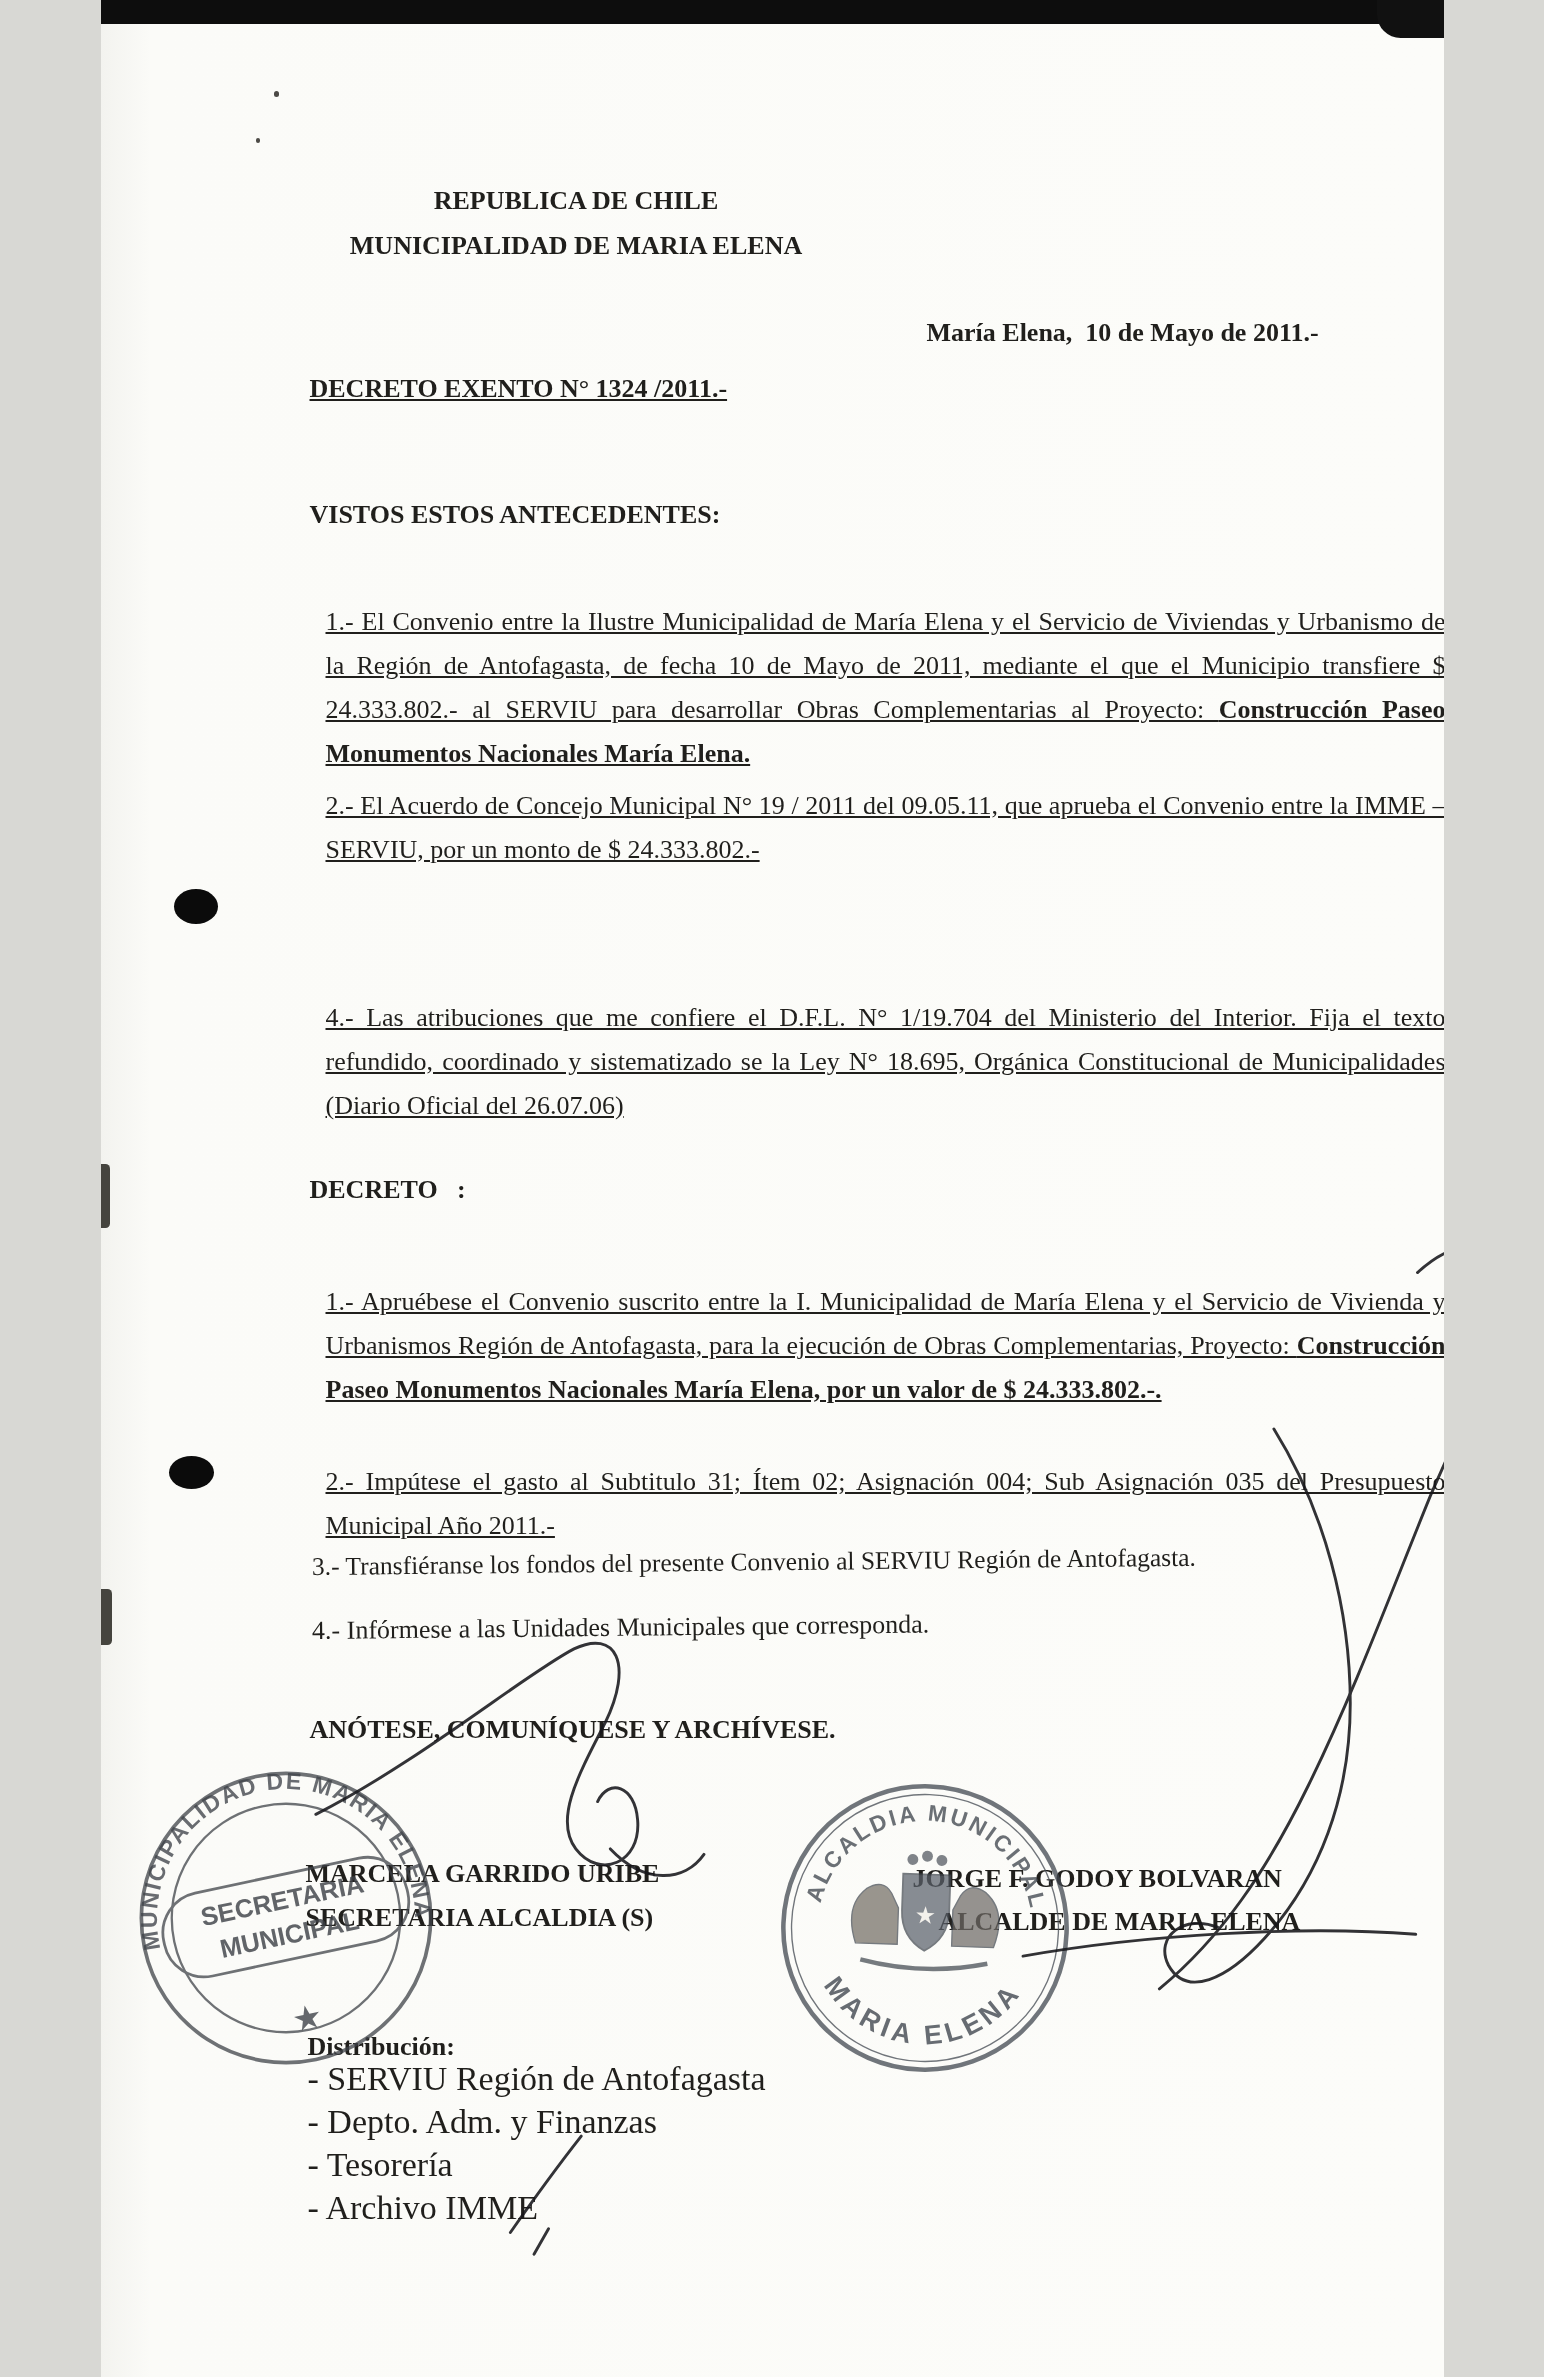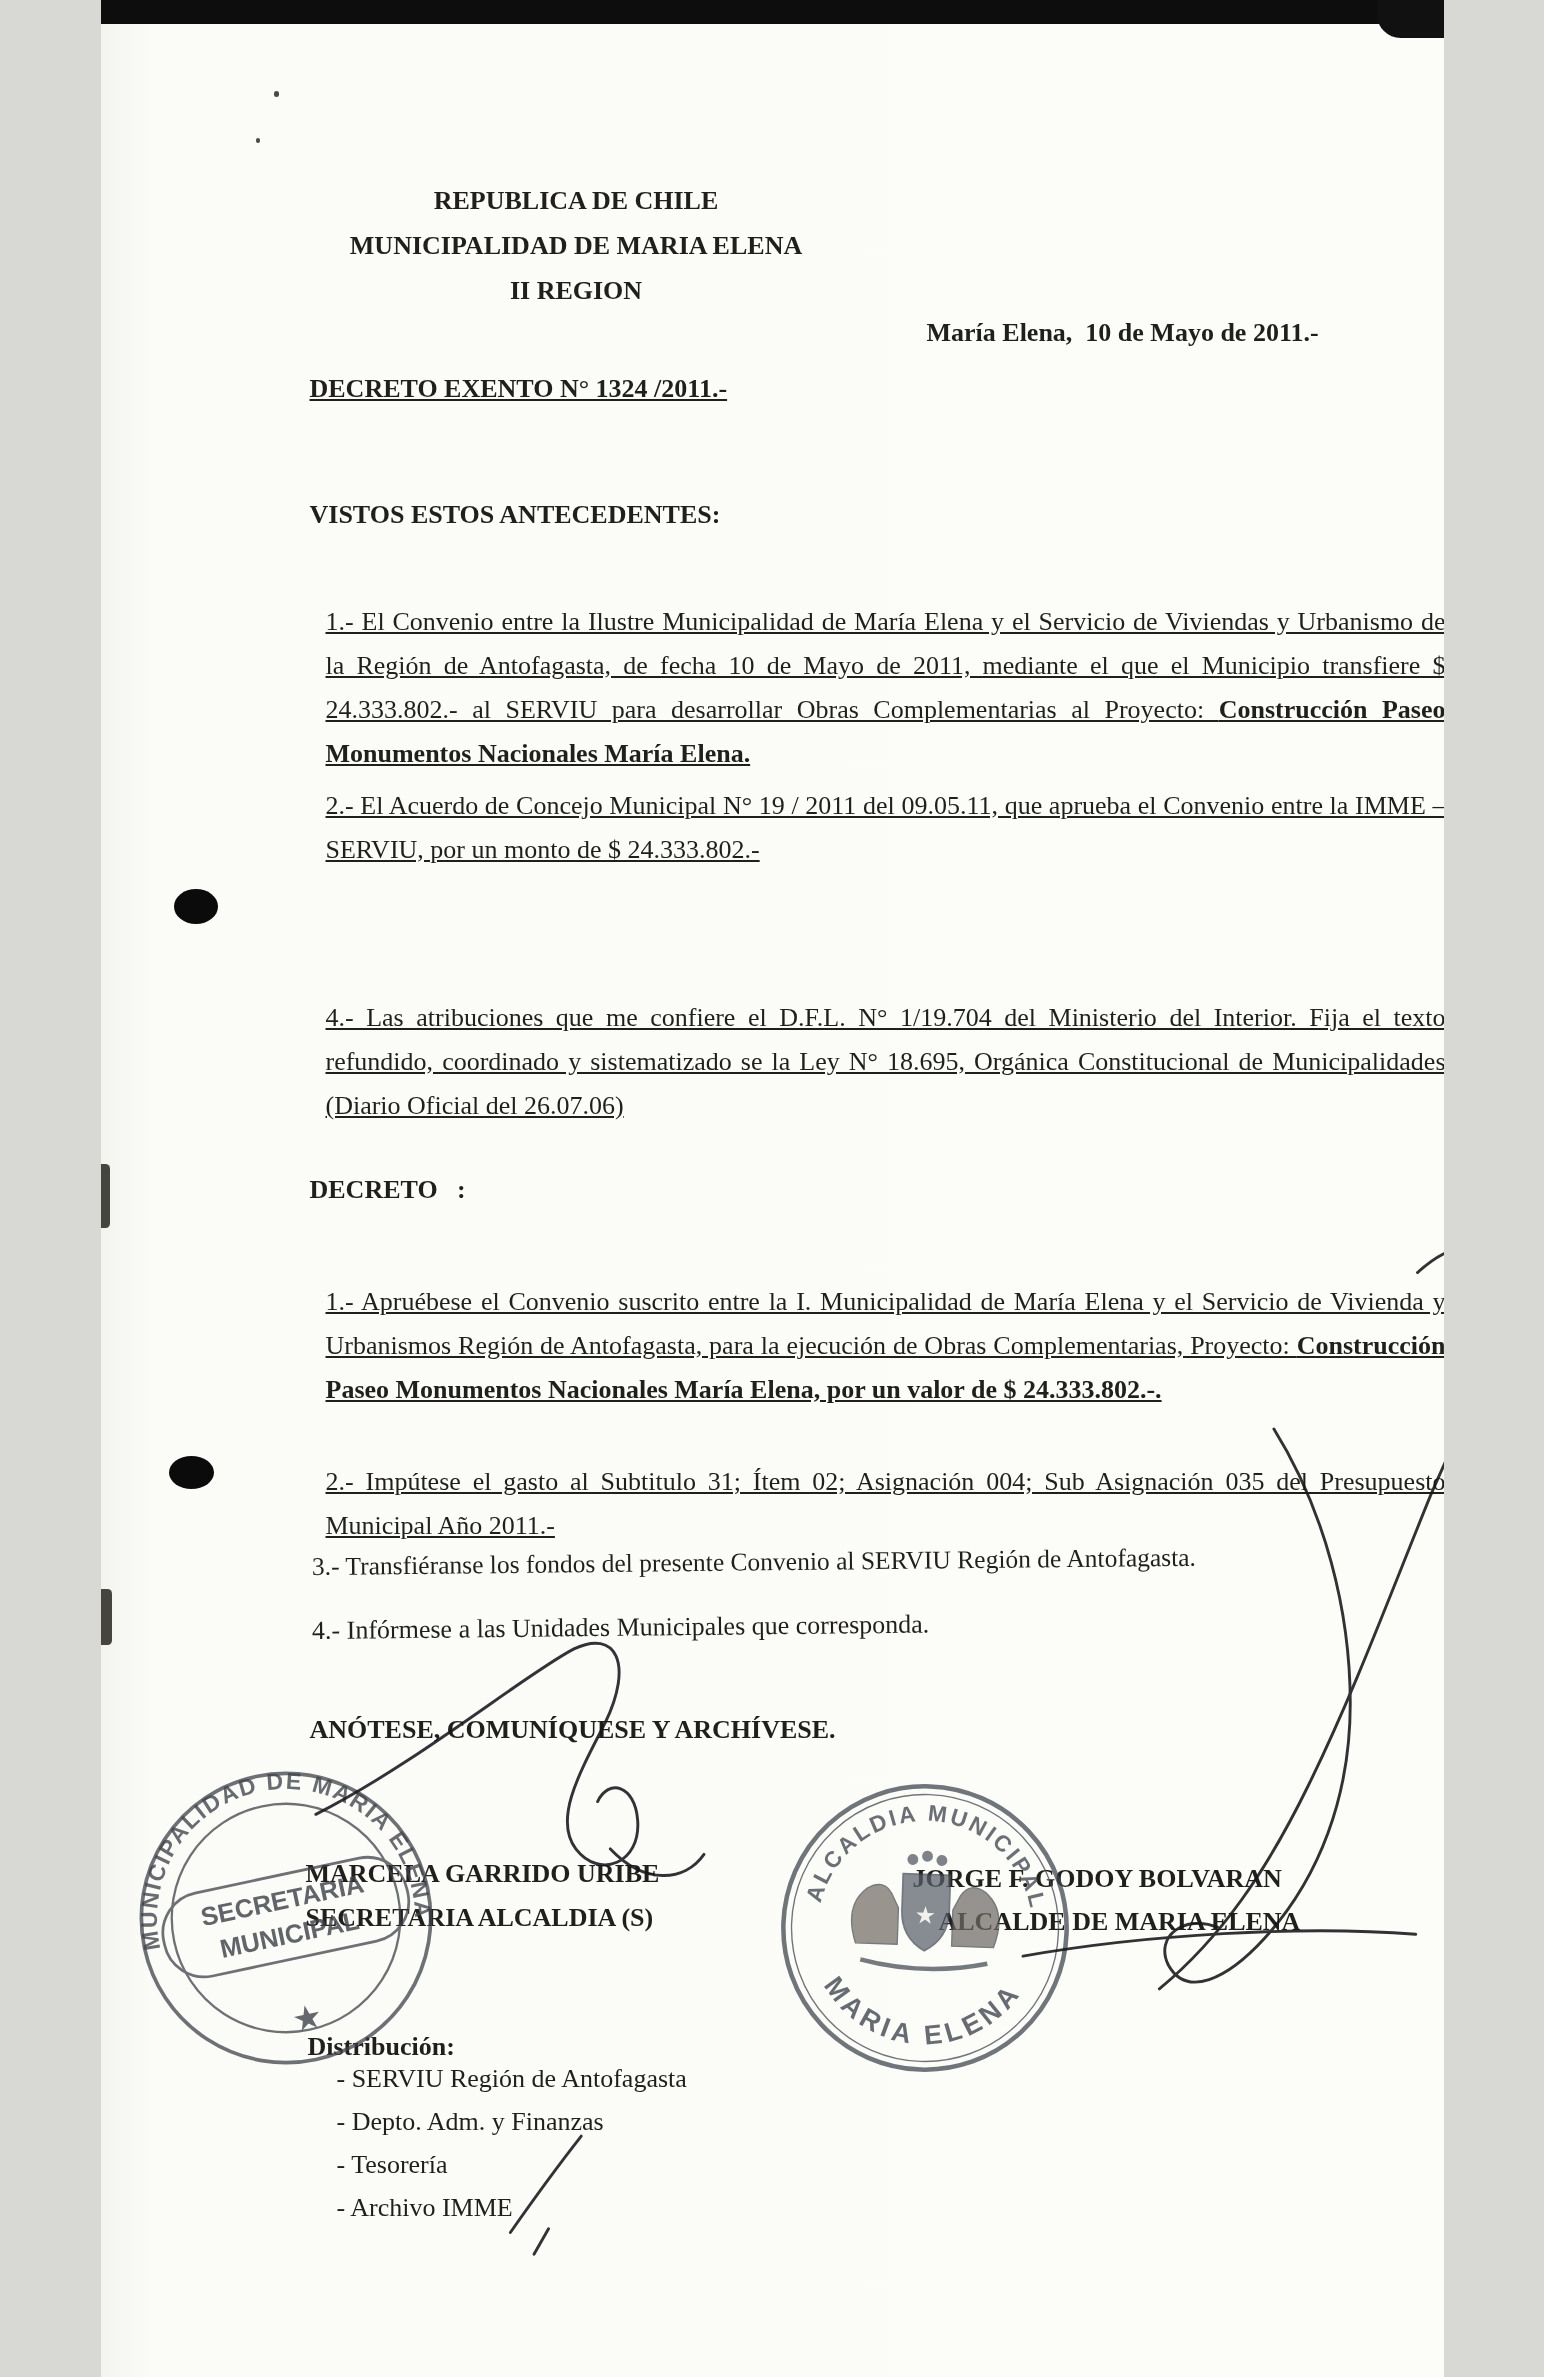--- a/index.html
+++ b/index.html
@@ -39,21 +39,20 @@
   <div class="speck" style="left:173px;top:91px;width:5.5px;height:5.5px;"></div>
   <div class="speck" style="left:155px;top:138px;width:4.5px;height:4.5px;"></div>
   <div class="edge-mark" style="top:1164px;width:9px;height:64px;"></div>
   <div class="edge-mark" style="top:1589px;width:11px;height:56px;"></div>
   <div class="hole" style="left:73px;top:889px;width:44px;height:35px;"></div>
   <div class="hole" style="left:68px;top:1456px;width:45px;height:33px;"></div>
 
   <div class="abs txt hdr" style="left:211px;top:178px;width:529px;">
     <div>REPUBLICA DE CHILE</div>
     <div>MUNICIPALIDAD DE MARIA ELENA</div>
-    <div>II REGION</div>
   </div>
 
   <div class="abs txt heading" style="left:826px;top:318px;">María Elena,&nbsp; 10 de Mayo de 2011.-</div>
 
   <div class="abs txt heading" style="left:209px;top:374px;text-decoration:underline;">DECRETO EXENTO N° 1324 /2011.-</div>
 
   <div class="abs txt heading" style="left:209px;top:500px;">VISTOS ESTOS ANTECEDENTES:</div>
 
   <p class="abs txt para" style="left:209px;top:584px;width:1120px;"><span>1.- El Convenio entre la Ilustre Municipalidad de María Elena y el Servicio de Viviendas y Urbanismo de la Región de Antofagasta, de fecha 10 de Mayo de 2011, mediante el que el Municipio transfiere $ 24.333.802.- al SERVIU para desarrollar Obras Complementarias al Proyecto: </span><span class="bold">Construcción Paseo Monumentos Nacionales María Elena.</span></p>
 
@@ -74,21 +73,21 @@
 
   <div class="abs txt heading" style="left:209px;top:1715px;">ANÓTESE, COMUNÍQUESE Y ARCHÍVESE.</div>
 
   <div class="abs txt heading" style="left:205px;top:1859px;z-index:3;">MARCELA GARRIDO URIBE</div>
   <div class="abs txt heading" style="left:205px;top:1903px;z-index:3;">SECRETARIA ALCALDIA (S)</div>
 
   <div class="abs txt heading" style="left:812px;top:1864px;z-index:3;">JORGE F. GODOY BOLVARAN</div>
   <div class="abs txt heading" style="left:838px;top:1907px;z-index:3;">ALCALDE DE MARIA ELENA</div>
 
   <div class="abs txt heading" style="left:207px;top:2020px;margin-top:12px;">Distribución:</div>
-  <div class="abs txt" style="left:207px;top:2057px;font-size:26px;line-height:43px;margin-left:29px;">
+  <div class="abs txt" style="left:207px;top:2057px;font-size:34px;line-height:43px;">
     <div>- SERVIU Región de Antofagasta</div>
     <div>- Depto. Adm. y Finanzas</div>
     <div>- Tesorería</div>
     <div>- Archivo IMME</div>
   </div>
 
   <svg class="stamp" style="left:33px;top:1766px;transform:rotate(-12deg);" width="304" height="304" viewBox="0 0 330 330">
     <g stroke="#3f4349" fill="none" opacity="0.75">
       <circle cx="165" cy="165" r="157" stroke-width="4"></circle>
       <circle cx="165" cy="165" r="124" stroke-width="2.5"></circle>

